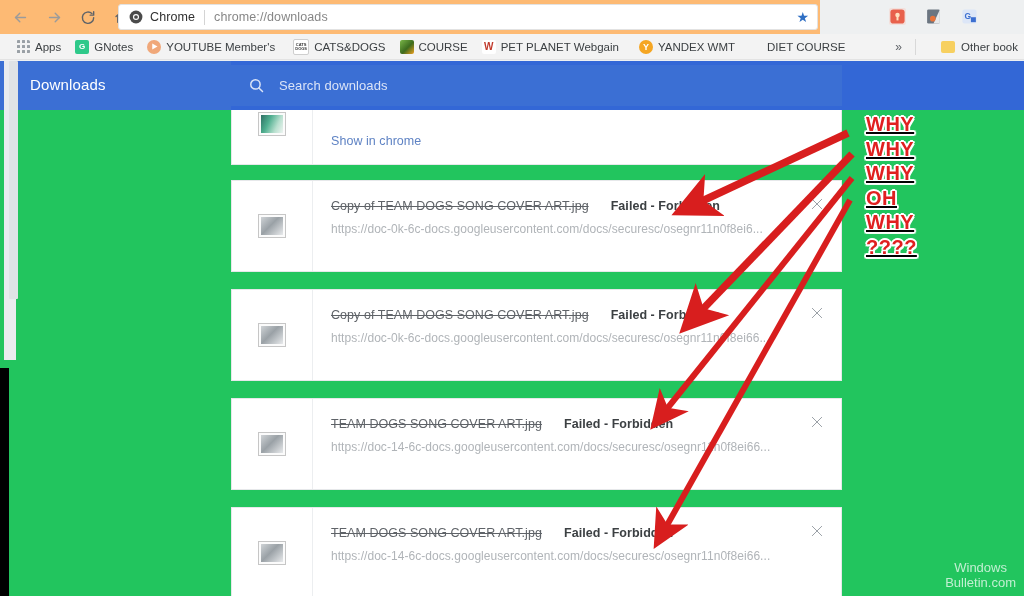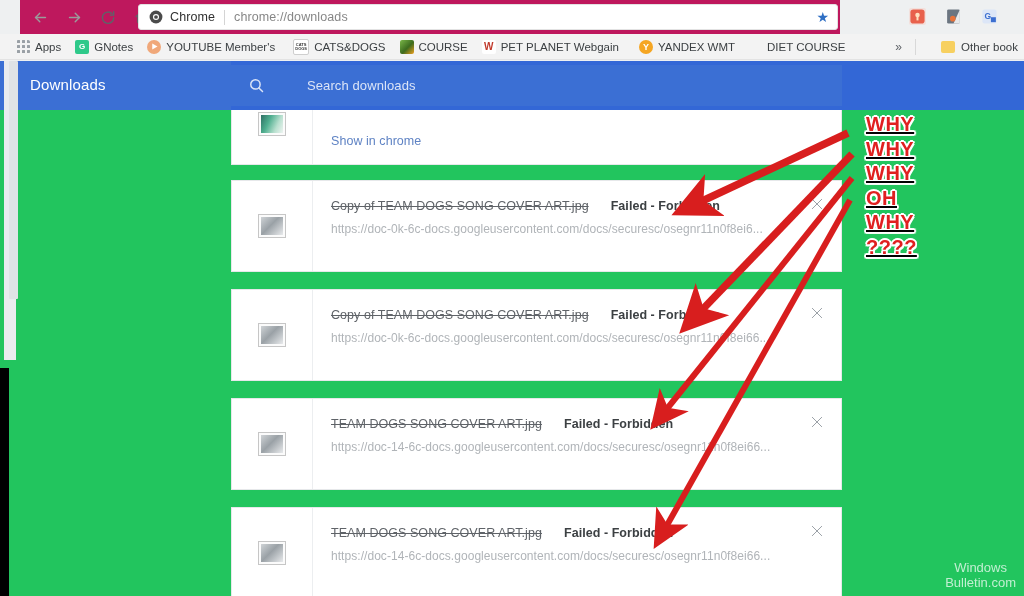--- a/index.html
+++ b/index.html
@@ -12,22 +12,22 @@
   #root {
     position: relative;
     width: 1024px; height: 596px;
     background: #eef0f1;
   }
 
   
   .chrome-toolbar {
     position: absolute; left: 0; top: 0;
     width: 820px; height: 34px;
-    background: #be185d;
-    display: flex; align-items: center; margin-left: 20px;
+    background: #fdba74;
+    display: flex; align-items: center;
   }
   .nav-btn {
     width: 28px; height: 28px;
     margin-left: 6px;
     display: flex; align-items: center; justify-content: center;
     color: #9b9b9b;
     font-size: 17px;
     border-radius: 14px;
   }
   .nav-btn.active { color: #5f6368; }
@@ -145,21 +145,21 @@
   }
   .dl-title {
     position: absolute; left: 30px; top: 15px;
     color: #ffffff; font-size: 15px;
     letter-spacing: .15px;
   }
   .dl-search {
     position: absolute; left: 231px; top: 4px;
     width: 611px; height: 41px;
     background: #3b6fd4;
-    display: flex; align-items: center; gap: 28px;
+    display: flex; align-items: center;
   }
   .search-ico {
     margin-left: 17px; margin-right: 14px;
     width: 17px; height: 17px; flex: none;
   }
   .search-ph {
     color: #dbe4f7; font-size: 13px; letter-spacing: .1px;
   }
 
   

